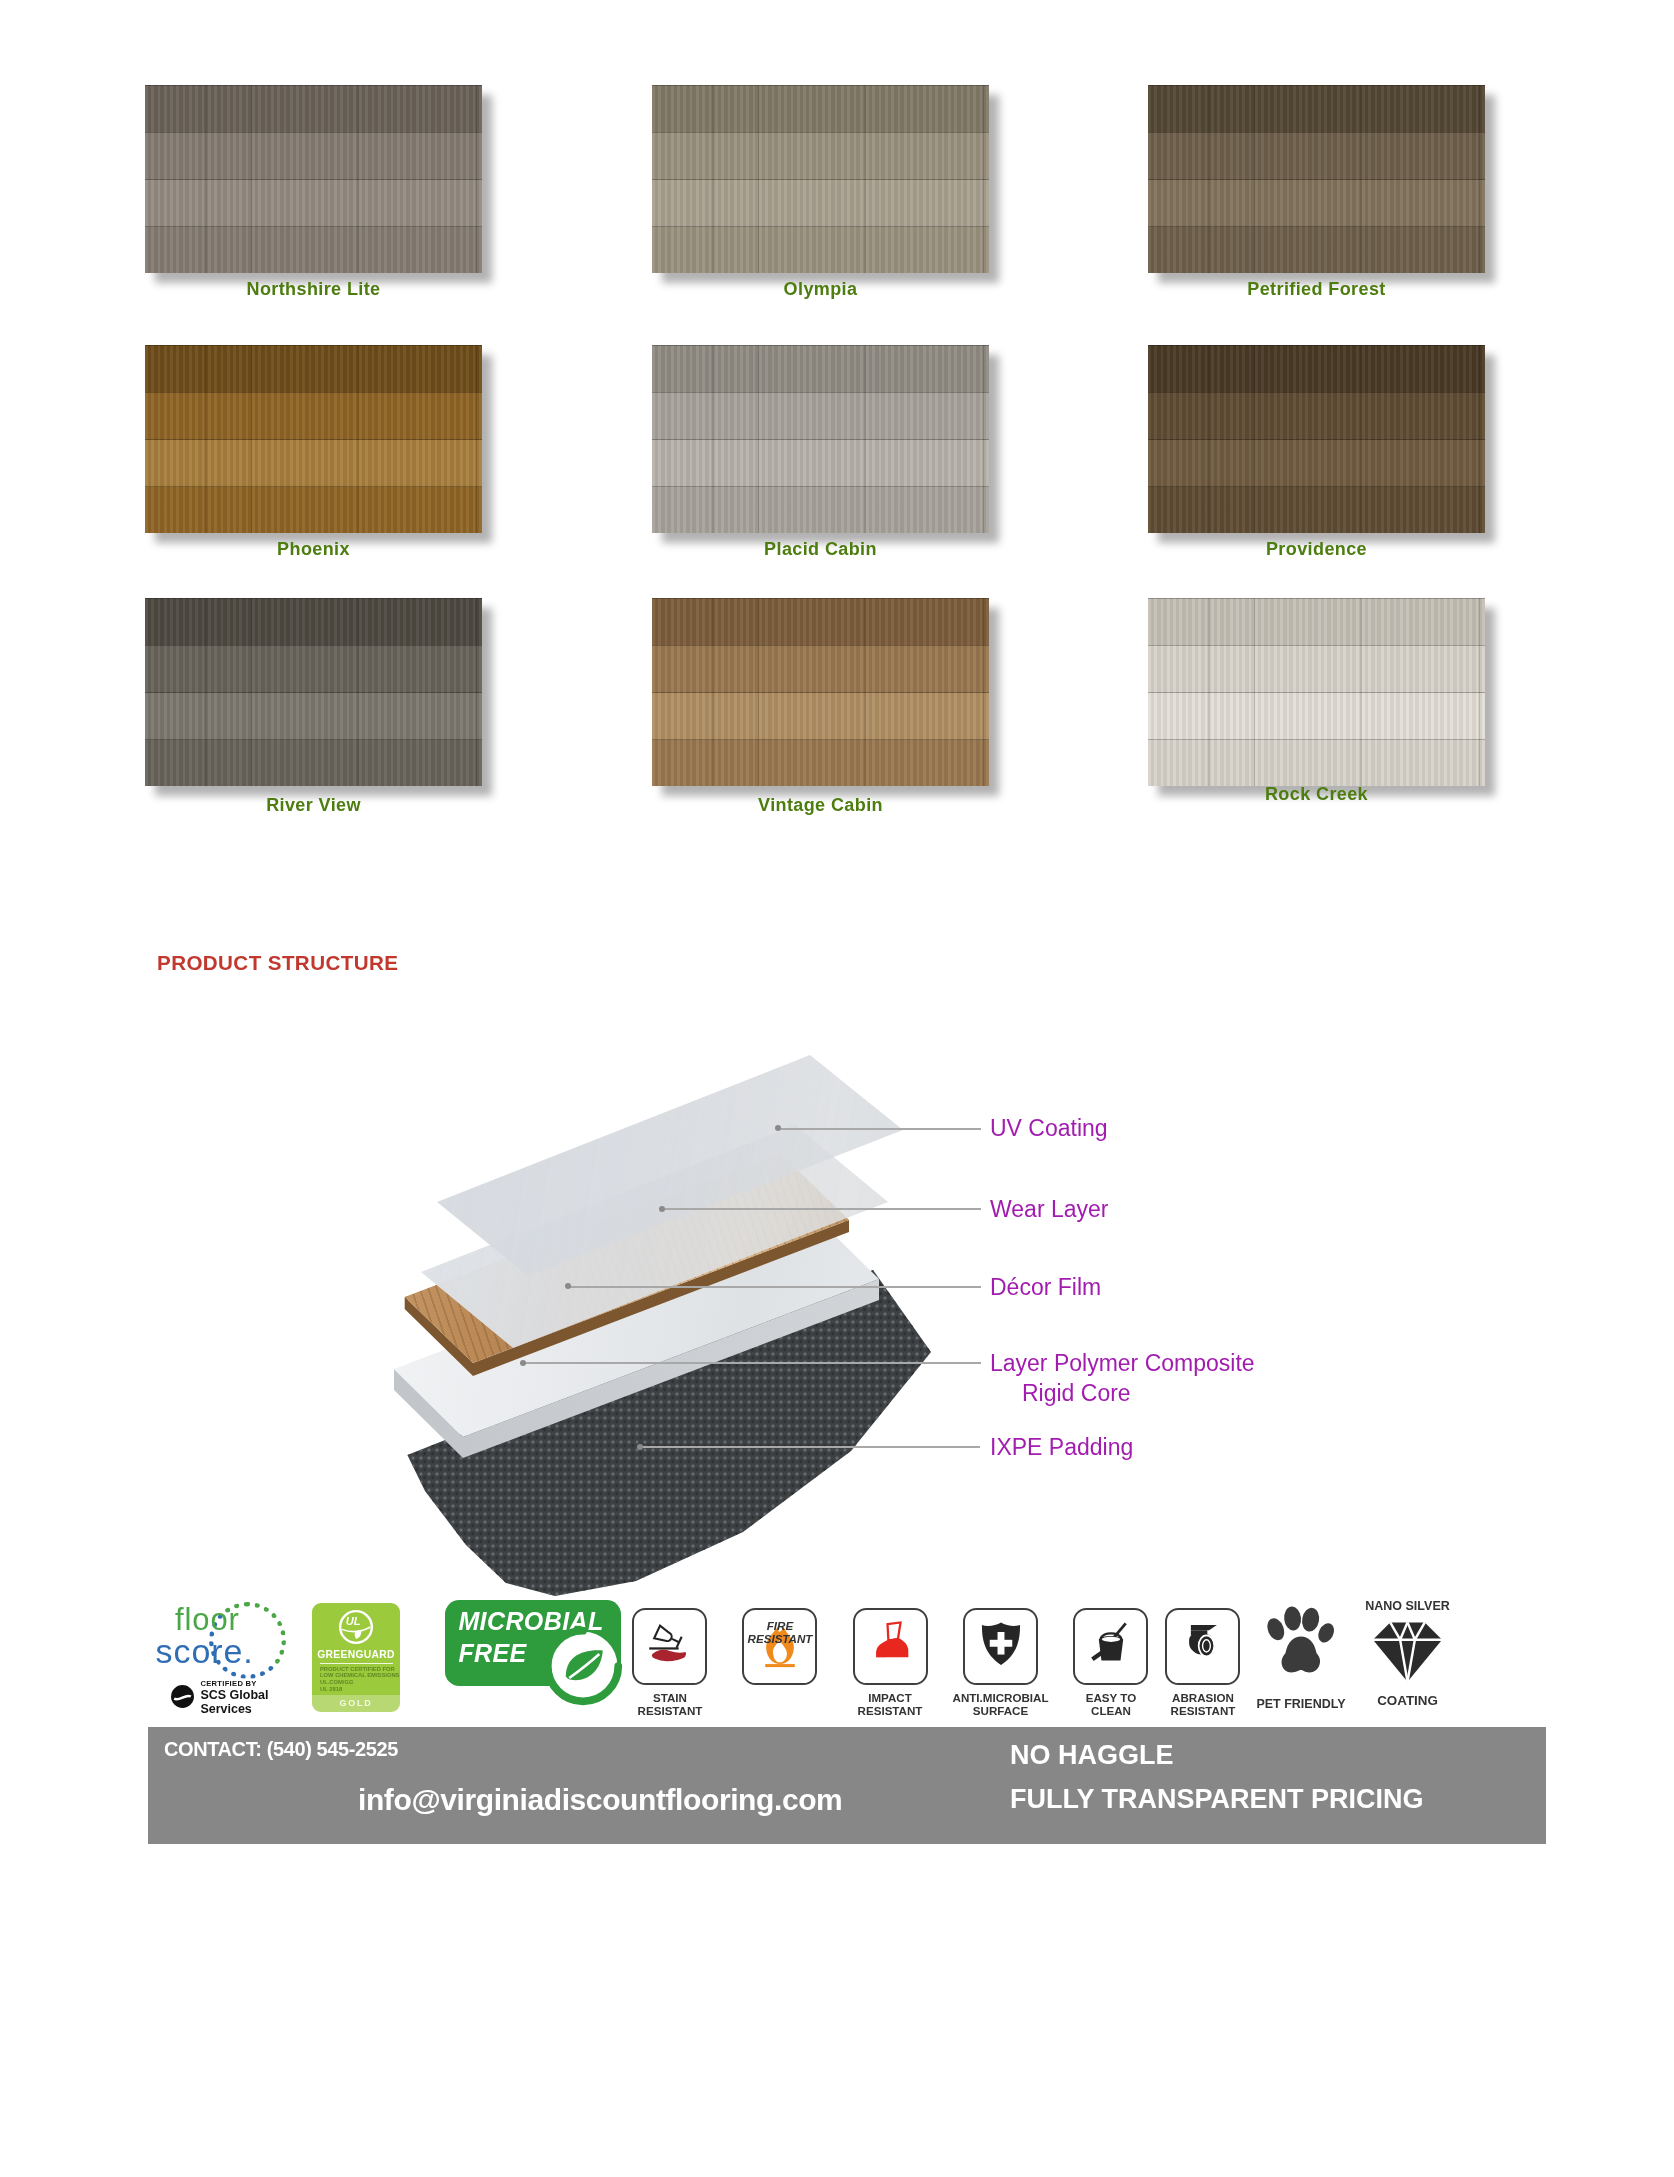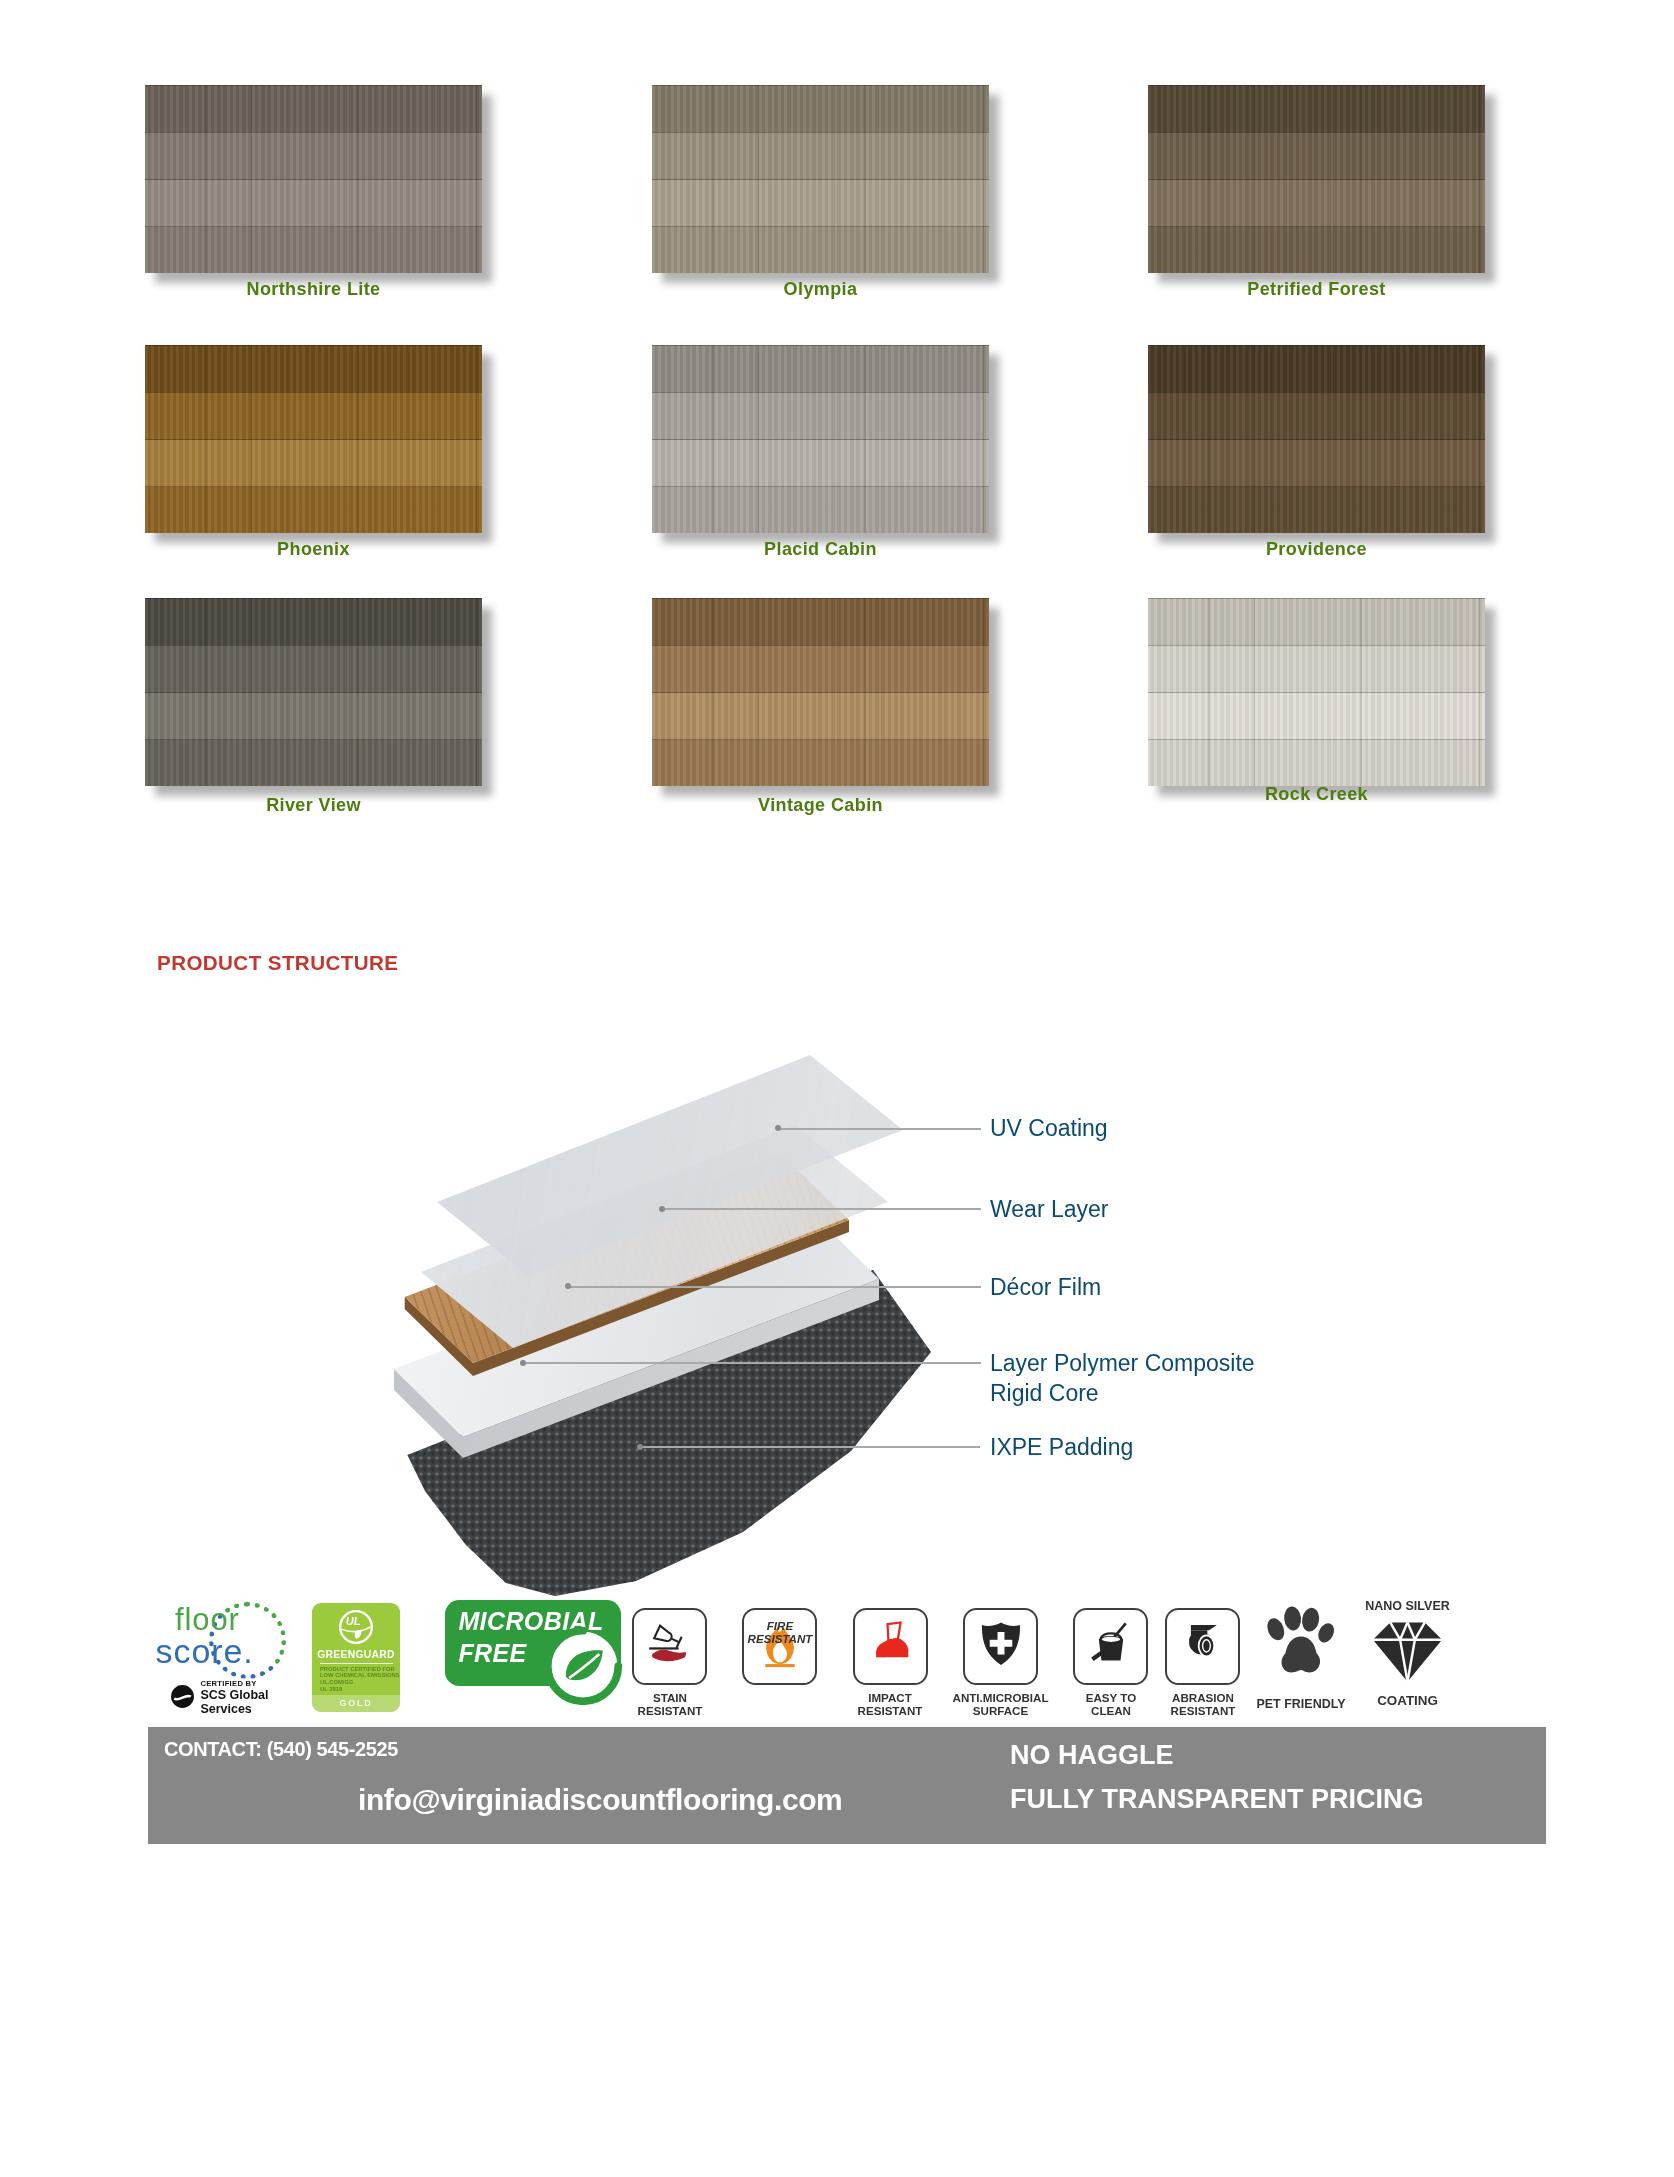--- a/index.html
+++ b/index.html
@@ -60,21 +60,21 @@
   .mesh{
     clip-path:polygon(22.4px 425px,488px 240px,546px 322px,466px 421px,358px 502px,251px 551px,170px 566px,121px 553px,81px 515px,40px 461px);
     background-color:#3f4245;
     background-image:
       radial-gradient(circle, #686c70 1.3px, rgba(0,0,0,0) 1.8px),
       radial-gradient(circle, #2a2c2e 1.3px, rgba(0,0,0,0) 1.8px);
     background-size:8px 8px,8px 8px;background-position:0 0,3.6px 3.6px;
   }
   .leader{position:absolute;height:1.8px;background:#a8a8a8;}
   .leader-dot{position:absolute;width:6.3px;height:6.3px;border-radius:50%;background:#8a8a8a;}
-  .ps-label{position:absolute;left:605px;font-size:23px;color:#0c4a6e;white-space:nowrap;}
+  .ps-label{position:absolute;left:605px;font-size:23px;color:#a21caf;white-space:nowrap;}
   
   .badge-label{
     position:absolute;text-align:center;font-weight:bold;font-size:11.6px;line-height:13.4px;color:#333;
   }
   .fbox{
     position:absolute;top:1608px;width:75px;height:77px;background:#fff;
     border:2.7px solid #3f3f3f;border-radius:13.4px;box-sizing:border-box;
     display:flex;align-items:center;justify-content:center;
   }
   
@@ -165,21 +165,21 @@
   <div class="leader-dot" style="left:274px;top:176px;"></div>
   <div class="ps-label" style="top:166px;">Wear Layer</div>
 
   <div class="leader" style="left:184px;top:256px;width:412px;"></div>
   <div class="leader-dot" style="left:180px;top:253px;"></div>
   <div class="ps-label" style="top:244px;">Décor Film</div>
 
   <div class="leader" style="left:139px;top:332px;width:457px;"></div>
   <div class="leader-dot" style="left:135px;top:330px;"></div>
   <div class="ps-label" style="top:320px;">Layer Polymer Composite</div>
-  <div class="ps-label" style="top:350px;">Rigid Core</div>
+  <div class="ps-label" style="top:350px;margin-left:32px;">Rigid Core</div>
 
   <div class="leader" style="left:255px;top:416px;width:340px;"></div>
   <div class="leader-dot" style="left:252px;top:414px;"></div>
   <div class="ps-label" style="top:404px;">IXPE Padding</div>
 </div>
 
 <div id="floorscore" style="--fsg: #4ba648; --fsb: #2f6db5;">
   <div class="fs-ring">
     <div class="half g"></div>
       <div class="half b"></div>

